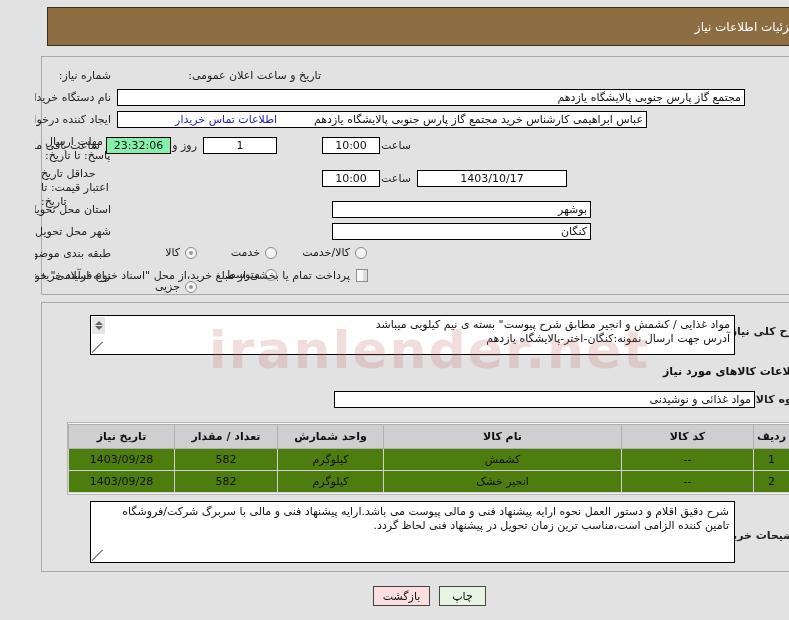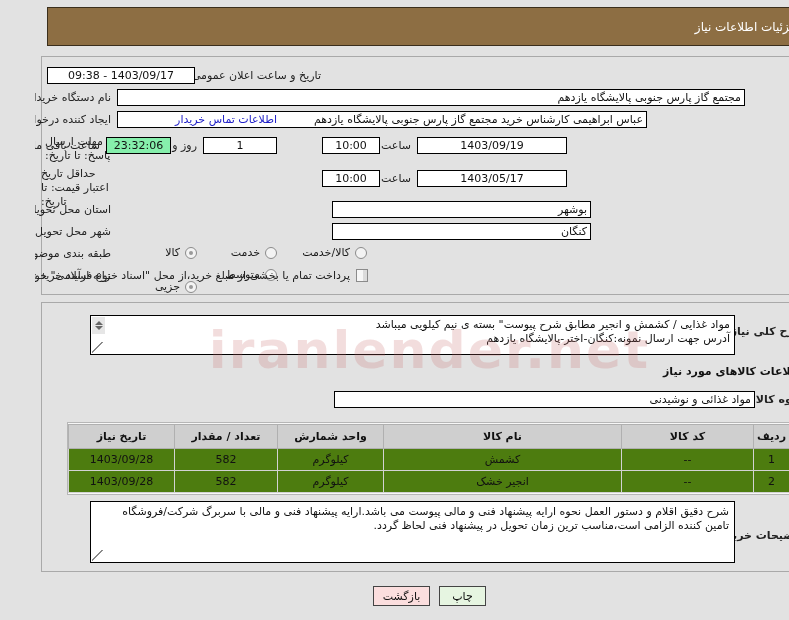--- a/index.html
+++ b/index.html
@@ -201,44 +201,42 @@
 
 <div class="panel" id="panel-top">
 
   <div class="row" style="right: 706px; top: 12px;">
     <span class="lbl">شماره نیاز:</span>
   </div>
 
   <div class="row" style="right: 496px; top: 12px;">
     <span class="lbl">تاریخ و ساعت اعلان عمومی:</span>
   </div>
-  <div class="fld center" style="position:absolute; right: 622px; top: 10px; width: 148px;">1403/09/17 - 09:38</div>
 
   <div class="row" style="right: 706px; top: 34px;">
     <span class="lbl">نام دستگاه خریدار:</span>
   </div>
   <div class="fld right" style="position:absolute; right: 72px; top: 32px; width: 628px;">مجتمع گاز پارس جنوبی  پالایشگاه یازدهم</div>
 
   <div class="row" style="right: 706px; top: 56px;">
     <span class="lbl">ایجاد کننده درخواست:</span>
   </div>
   <div class="fld right" style="position:absolute; right: 170px; top: 54px; width: 530px;">عباس ابراهیمی کارشناس خرید مجتمع گاز پارس جنوبی  پالایشگاه یازدهم</div>
   <div style="position:absolute; right: 540px; top: 56px;" class="linklike">اطلاعات تماس خریدار</div>
 
   <div style="position:absolute; right: 706px; top: 78px; width: 66px;" class="lbl two-line">مهلت ارسال پاسخ: تا تاریخ:</div>
-  <div class="fld center" style="position:absolute; right: 250px; top: 80px; width: 150px;">1403/09/19</div>
   <div style="position:absolute; right: 406px; top: 82px;" class="sub">ساعت</div>
   <div class="fld center" style="position:absolute; right: 437px; top: 80px; width: 58px;">10:00</div>
   <div class="fld center" style="position:absolute; right: 540px; top: 80px; width: 74px;">1</div>
   <div style="position:absolute; right: 620px; top: 82px;" class="sub">روز و</div>
   <div class="fld center ivory" style="position:absolute; right: 646px; top: 80px; width: 65px;">23:32:06</div>
   <div style="position:absolute; right: 717px; top: 82px;" class="sub">ساعت باقی مانده</div>
 
   <div style="position:absolute; right: 706px; top: 110px; width: 70px;" class="lbl two-line">حداقل تاریخ اعتبار قیمت: تا تاریخ:</div>
-  <div class="fld center" style="position:absolute; right: 250px; top: 113px; width: 150px;">1403/05/17</div>
+  <div class="fld center" style="position:absolute; right: 250px; top: 113px; width: 150px;">1403/10/17</div>
   <div style="position:absolute; right: 406px; top: 115px;" class="sub">ساعت</div>
   <div class="fld center" style="position:absolute; right: 437px; top: 113px; width: 58px;">10:00</div>
 
   <div style="position:absolute; right: 706px; top: 146px;" class="lbl">استان محل تحویل:</div>
   <div class="fld right" style="position:absolute; right: 226px; top: 144px; width: 259px;">بوشهر</div>
 
   <div style="position:absolute; right: 706px; top: 168px;" class="lbl">شهر محل تحویل:</div>
   <div class="fld right" style="position:absolute; right: 226px; top: 166px; width: 259px;">کنگان</div>
 
   <div style="position:absolute; right: 706px; top: 190px;" class="lbl">طبقه بندی موضوعی:</div>

